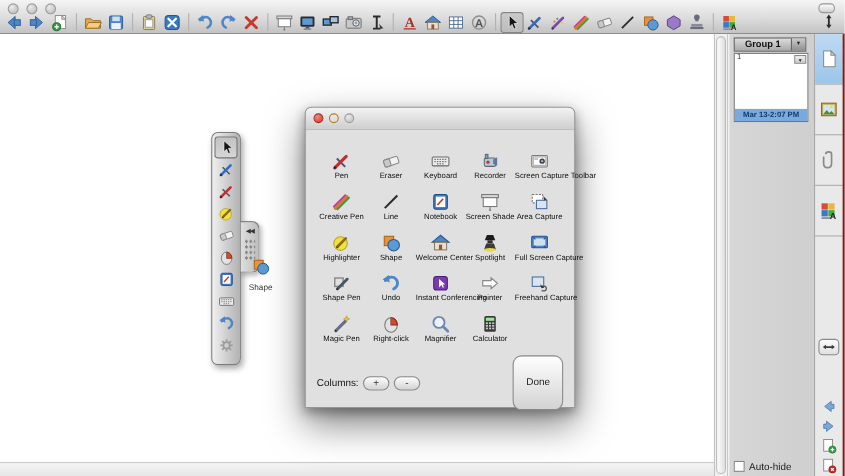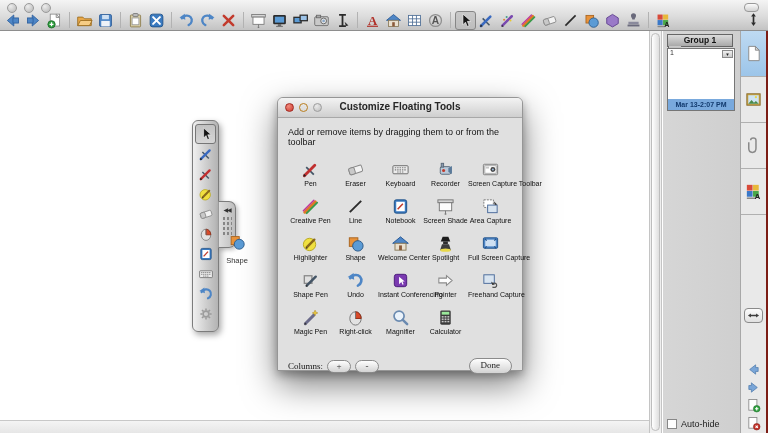--- a/index.html
+++ b/index.html
@@ -64,33 +64,33 @@
   .dl.gray{background:radial-gradient(circle at 35% 30%,#eaeaea,#bdbdbd);border:1px solid #9d9d9d;}
   .dlg-title{text-align:center;font-size:10px;font-weight:bold;color:#262626;line-height:18px;}
   .dlg-body{padding:6px 10px 0;}
   .dlg-instr{font-size:9px;color:#141414;margin:3px 0 0;}
   #toolgrid{display:grid;grid-template-columns:repeat(5,45px);justify-content:space-between;
     row-gap:8px;margin-top:13px;}
   .cell{text-align:center;height:29px;}
   .cell .ic{display:block;width:19px;height:19px;margin:0 auto;}
   .cell .ic svg{width:19px;height:19px;}
   .cell .lbl{display:block;font-size:7px;color:#0e0e0e;margin-top:1px;white-space:nowrap;}
-  .dlg-bottom{display:flex;align-items:center;margin-top:21px;font-size:9px;color:#141414;font-family:Liberation Serif, serif;}
+  .dlg-bottom{display:flex;align-items:center;margin-top:9px;font-size:9px;color:#141414;}
   .pmbtn{width:24px;height:13px;border-radius:7px;border:1px solid #8b8b8b;box-sizing:border-box;
     background:linear-gradient(#fefefe,#d3d3d3);font-size:9px;line-height:11px;text-align:center;margin-left:4px;color:#333;}
-  .donebtn{margin-left:auto;padding:0 11px;height:14px;border-radius:8px;border:1px solid #8b8b8b;
+  .donebtn{margin-left:auto;padding:17px 11px;height:14px;border-radius:8px;border:1px solid #8b8b8b;
     background:linear-gradient(#fefefe,#d3d3d3);font-size:9px;line-height:13px;color:#222;}
   .restorebtn{display:inline-block;margin-top:4px;padding:0 9px;height:14px;border-radius:8px;
     border:1px solid #8b8b8b;background:linear-gradient(#fefefe,#d3d3d3);font-size:9px;line-height:13px;color:#222;}
 
   
   #sidebar{position:absolute;top:31px;left:663px;width:77px;bottom:0;
     background:linear-gradient(90deg,#d6d6d6,#cfcfcf);}
   .group-dd{position:absolute;top:3px;left:4px;width:66px;height:13px;display:flex;box-sizing:border-box;
-    border:1px solid #666;background:linear-gradient(#dcdcdc,#a9a9a9);font-size:8.5px;font-weight:bold;color:#111;flex-direction:column;}
+    border:1px solid #666;background:linear-gradient(#dcdcdc,#a9a9a9);font-size:8.5px;font-weight:bold;color:#111;}
   .group-lab{flex:1;text-align:center;line-height:11px;}
   .group-arr{width:12px;border-left:1px solid #666;background:linear-gradient(#cacaca,#8f8f8f);
     font-size:5px;line-height:11px;text-align:center;color:#222;}
   .thumb{position:absolute;top:17px;left:4px;width:68px;height:63px;box-sizing:border-box;
     border:1px solid #767676;background:#fff;}
   .thumb-num{position:absolute;top:0;left:2px;font-size:7px;color:#333;}
   .thumb-dd{position:absolute;top:1px;right:1px;width:11px;height:8px;box-sizing:border-box;
     border:1px solid #8a8a8a;background:linear-gradient(#f0f0f0,#cacaca);font-size:4.5px;text-align:center;line-height:7px;color:#222;}
   .thumb-cap{position:absolute;left:0;right:0;bottom:0;height:11px;background:#79a9dd;
     font-size:7px;font-weight:bold;color:#123a6e;text-align:center;line-height:11px;}
@@ -431,24 +431,22 @@
   <span class="lbl">Shape</span>
 </div>
 
 <div id="dialog">
   <div class="dlg-tb">
     <div class="dlg-lights">
       <span class="dl red"></span>
       <span class="dl yellow"></span>
       <span class="dl gray"></span>
     </div>
-    <div class="dlg-title">Customize Floating Tools</div>
   </div>
   <div class="dlg-body">
-    <p class="dlg-instr">Add or remove items by dragging them to or from the toolbar</p>
     <div id="toolgrid">
         <div class="cell">
           <span class="ic"><svg viewBox="0 0 20 20" xmlns="http://www.w3.org/2000/svg">
               <line x1="13.5" y1="15.5" x2="5.5" y2="7.5" stroke="#445566" stroke-width="1.8"></line>
 <line x1="3.5" y1="16.5" x2="14.5" y2="5.5" stroke="#c03030" stroke-width="3" stroke-linecap="round"></line>
 <path d="M2.5 17.5 l3 -.6 l-2.4 -2.4 Z" fill="#222"></path>
             </svg></span>
           <span class="lbl">Pen</span>
         </div>
         <div class="cell">

